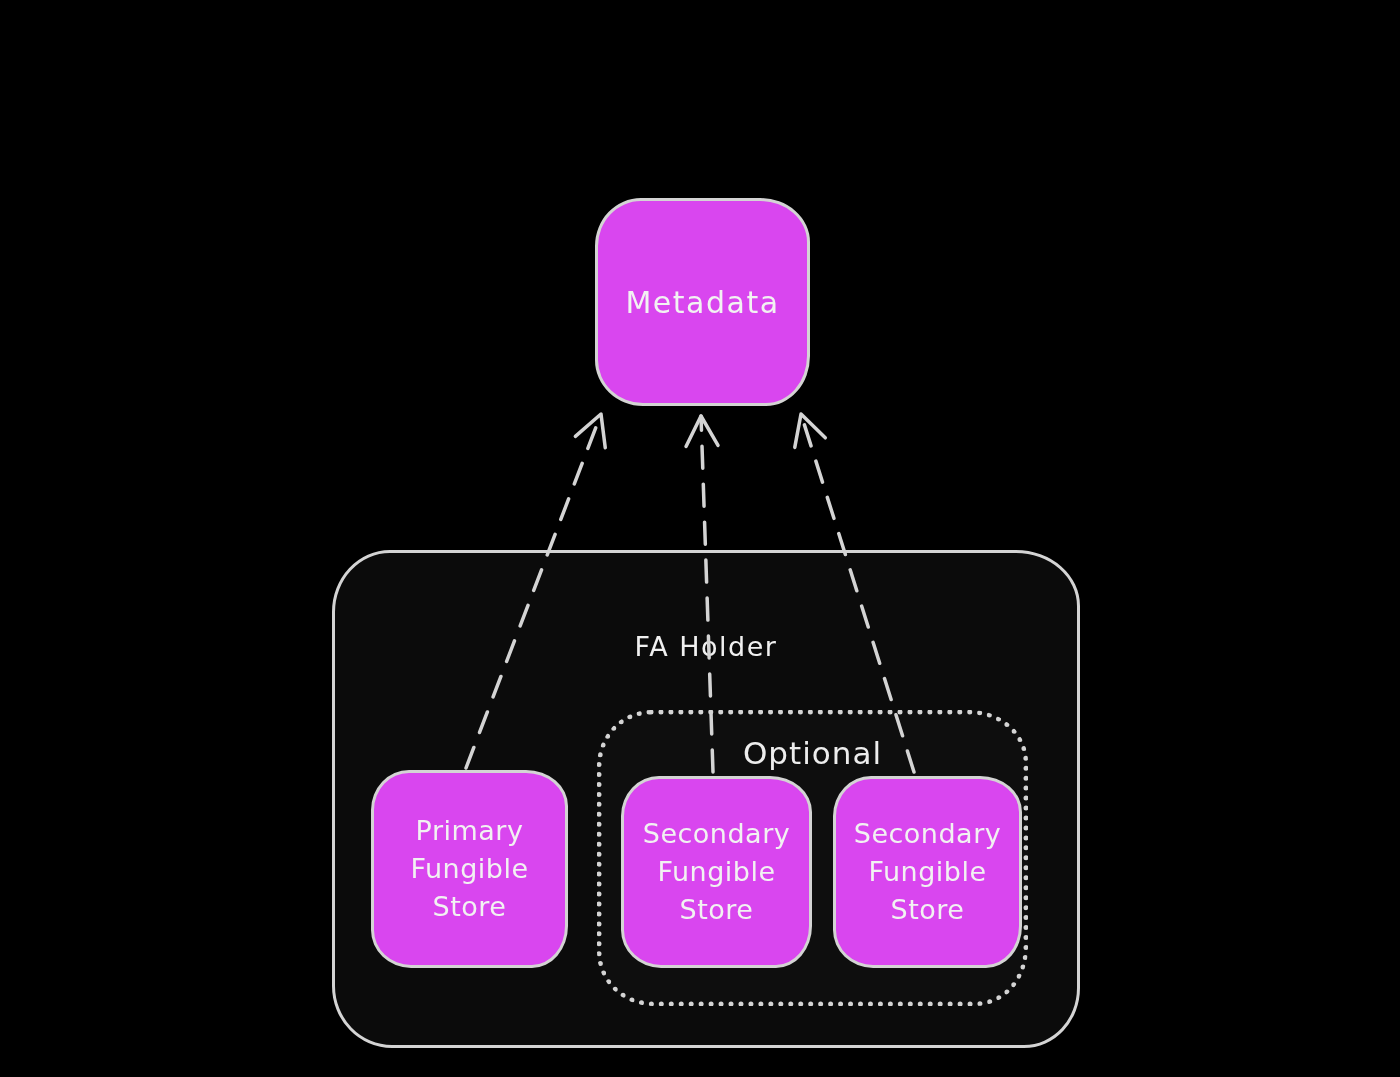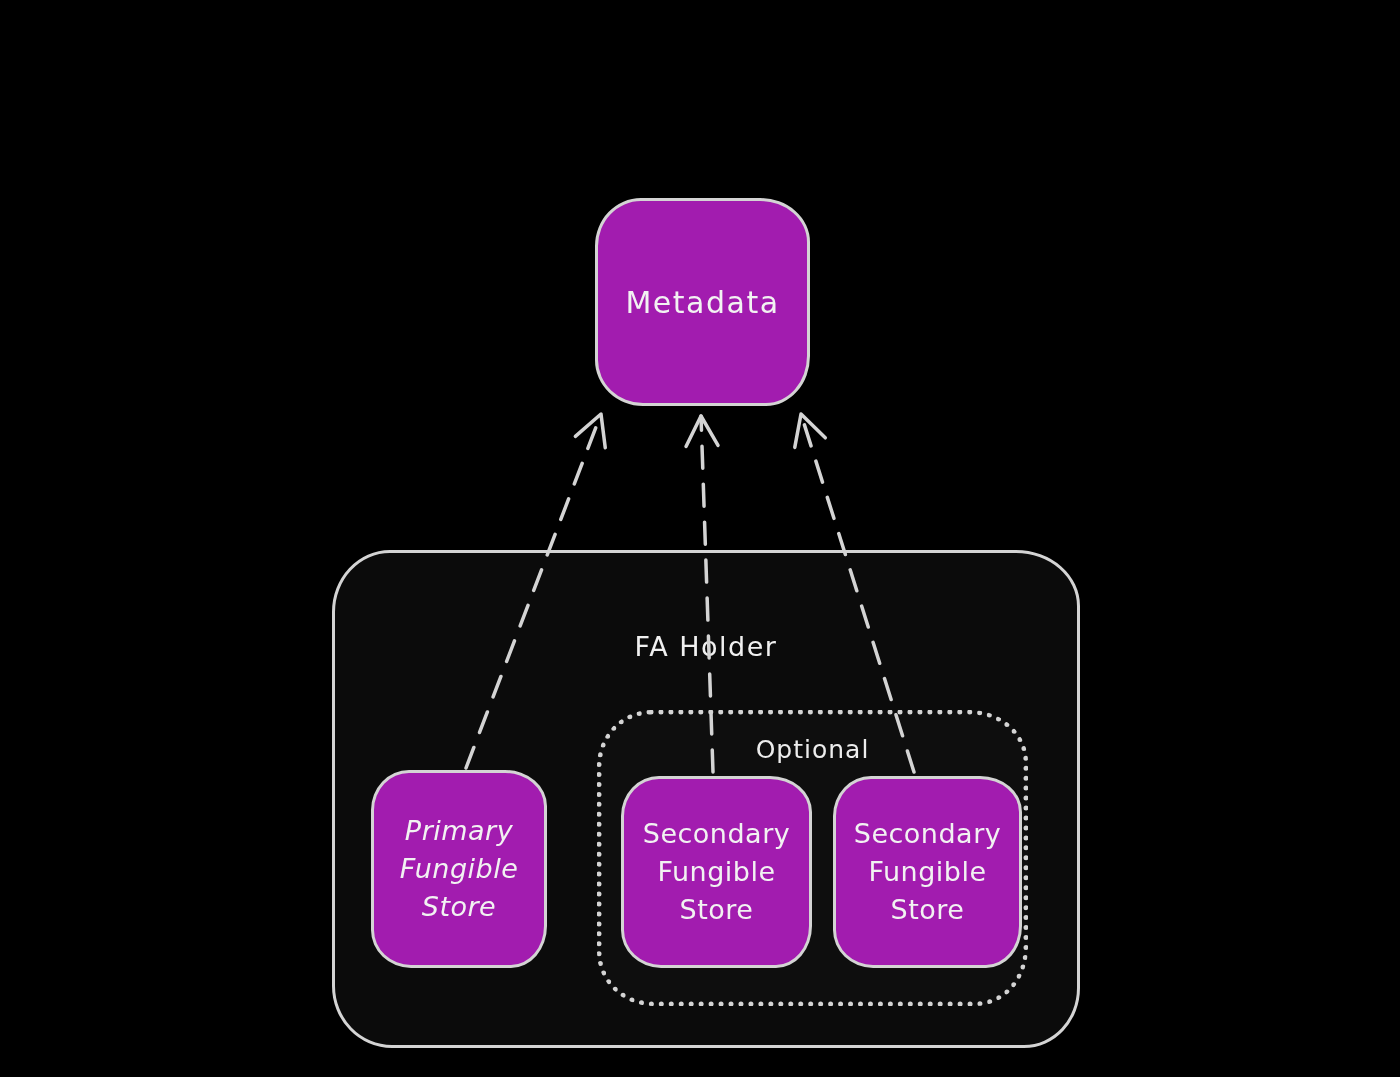--- a/index.html
+++ b/index.html
@@ -49,21 +49,21 @@
     font-weight: 500;
   }
 
   .panel-fa-creator .panel-label { top: 68px; }
   .panel-fa-holder  .panel-label { top: 78px; font-size: 27px; }
 
   
   .node {
     position: absolute;
     border: 3px solid #d4d4d4;
-    background: #a21caf;
+    background: #d946ef;
     display: flex;
     align-items: center;
     justify-content: center;
     text-align: center;
     color: #f2f2f2;
   }
 
   .node-metadata {
     left: 595px; top: 198px;
     width: 215px; height: 208px;
@@ -80,35 +80,35 @@
     border: 5px dotted #d4d4d4;
     border-radius: 54px 58px 52px 56px / 56px 52px 58px 54px;
     background: rgba(255,255,255,0.015);
   }
 
   .group-optional .group-label {
     position: absolute;
     left: 0; right: 0;
     top: 20px;
     text-align: center;
-    font-size: 25px;
+    font-size: 31px;
     letter-spacing: 1px;
     color: #ededed;
   }
 
   
   .node-store {
     font-size: 27px;
     line-height: 38px;
     letter-spacing: 0.5px;
     padding: 8px 14px;
     border-radius: 38px 42px 36px 40px / 40px 36px 42px 38px;
   }
 
-  .node-primary-store   { left: 371px; top: 770px; width: 176px; height: 198px; font-style: italic; }
+  .node-primary-store   { left: 371px; top: 770px; width: 197px; height: 198px; }
   .node-secondary-store-1 { left: 621px; top: 776px; width: 191px; height: 192px; }
   .node-secondary-store-2 { left: 833px; top: 776px; width: 189px; height: 192px; }
 
   
   #arrow-layer {
     position: absolute;
     left: 0; top: 0;
     width: 1400px;
     height: 1077px;
     pointer-events: none;

